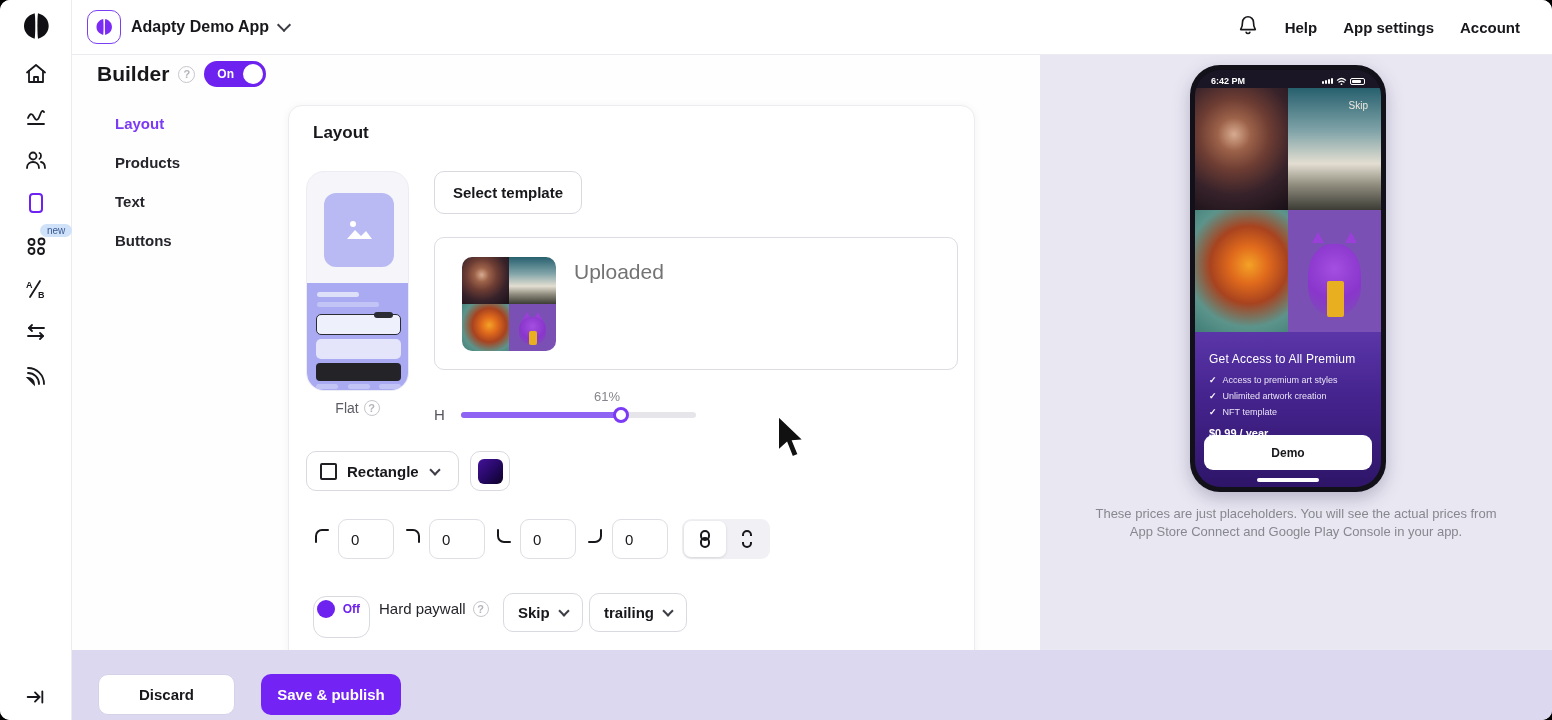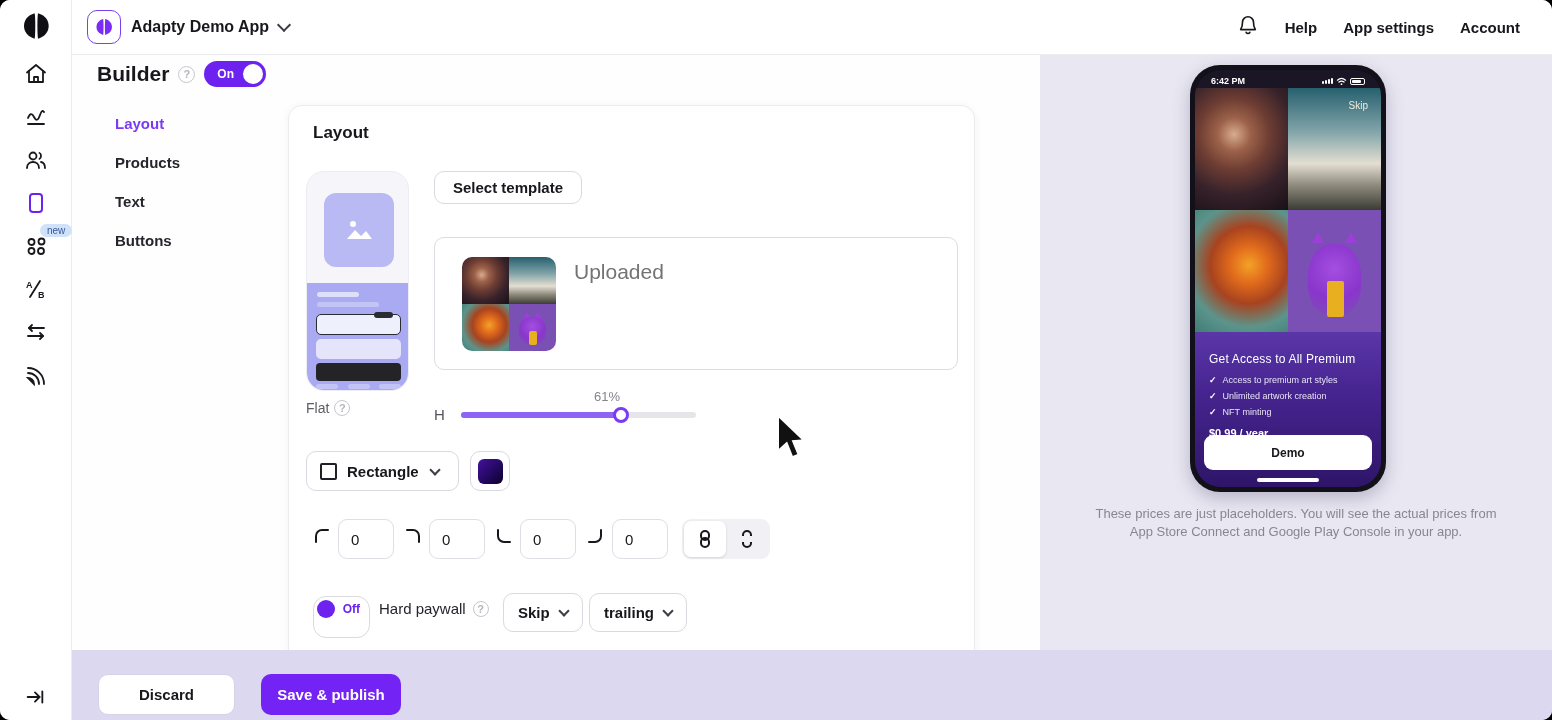--- a/index.html
+++ b/index.html
@@ -44,23 +44,23 @@
   .tpl-img { position:absolute; left:17px; top:21px; width:70px; height:74px; background:#b9baf3; border-radius:12px; display:flex; align-items:center; justify-content:center; }
   .tpl-lower { position:absolute; left:0; top:111px; width:103px; height:109px; background:#a9aaf2; border-radius:0 0 18px 18px; }
   .tpl-line1 { position:absolute; left:10px; top:9px; width:42px; height:5px; background:#dedff9; border-radius:3px; }
   .tpl-line2 { position:absolute; left:10px; top:19px; width:62px; height:5px; background:#c3c4f6; border-radius:3px; }
   .tpl-input { position:absolute; left:9px; top:31px; width:85px; height:21px; background:#eef0fc; border:1.5px solid #2b2b33; border-radius:5px; }
   .tpl-tab { position:absolute; right:7px; top:-3px; width:19px; height:6px; background:#2b2b33; border-radius:3px; }
   .tpl-box { position:absolute; left:9px; top:56px; width:85px; height:20px; background:#e4e5fb; border-radius:5px; }
   .tpl-dark { position:absolute; left:9px; top:80px; width:85px; height:18px; background:#232328; border-radius:4px; }
   .tpl-pills { position:absolute; left:9px; top:101px; width:85px; display:flex; justify-content:space-between; }
   .tpl-pills span { width:22px; height:5px; background:#c3c4f6; border-radius:3px; display:block; }
-  .tpl-label { position:absolute; left:17px; top:294px; width:103px; text-align:center; font-size:14px; color:#5c5c64; display:flex; align-items:center; gap:5px; }
-  
-  .btn-select { position:absolute; left:145px; top:65px; width:148px; height:33px; background:#fff; border:1px solid #d9d9e0; border-radius:10px; font-size:15px; font-weight:600; color:#17171c; display:flex; align-items:center; justify-content:center; cursor:pointer; }
+  .tpl-label { position:absolute; left:17px; top:294px; width:103px; text-align:center; font-size:14px; color:#5c5c64; display:flex; align-items:center; justify-content:center; gap:5px; }
+  
+  .btn-select { position:absolute; left:145px; top:65px; width:148px; height:43px; background:#fff; border:1px solid #d9d9e0; border-radius:10px; font-size:15px; font-weight:600; color:#17171c; display:flex; align-items:center; justify-content:center; cursor:pointer; }
   .uploaded-box { position:absolute; left:145px; top:131px; width:524px; height:133px; border:1px solid #dcdce2; border-radius:10px; background:#fff; }
   .up-thumb { position:absolute; left:27px; top:19px; width:94px; height:94px; border-radius:10px; overflow:hidden; display:grid; grid-template-columns:1fr 1fr; grid-template-rows:1fr 1fr; cursor:pointer; }
   .up-label { position:absolute; left:139px; top:22px; font-size:21px; color:#737373; }
   
   .art-woman { background:radial-gradient(circle at 42% 38%, #d8ab90 0%, #9c6249 18%, #6e3d33 38%, #37222a 65%, #191017 100%); }
   .art-tree  { background:linear-gradient(180deg, #27606e 0%, #7fa3a8 35%, #e3ded1 62%, #8d8a7c 80%, #3c3c35 100%); }
   .art-dragon{ background:radial-gradient(circle at 58% 45%, #f4a226 0%, #e06a1c 22%, #a8431f 45%, #5c948b 72%, #3f7d76 100%); }
   .art-cat   { background:#7b50b4; position:relative; overflow:hidden; }
   .art-cat .cat-body { position:absolute; left:22%; top:28%; width:56%; height:58%; background:radial-gradient(circle at 50% 35%, #a44fe0 0%, #8a35cc 55%, #7b50b4 100%); border-radius:45% 45% 40% 40%; }
   .art-cat .cat-gold { position:absolute; left:42%; top:58%; width:18%; height:30%; background:#e8b020; border-radius:2px; }
@@ -399,21 +399,21 @@
             <div class="pw-feat">
                 <span class="pw-check">✓</span>
                 <span>Access to premium art styles</span>
               </div>
             <div class="pw-feat">
                 <span class="pw-check">✓</span>
                 <span>Unlimited artwork creation</span>
               </div>
             <div class="pw-feat">
                 <span class="pw-check">✓</span>
-                <span>NFT minting</span>
+                <span>NFT template</span>
               </div>
           </div>
           <div class="pw-price">$0.99 / year</div>
           <div class="pw-note">One-time opportunity</div>
           <div class="pw-cta">Demo</div>
         </div>
         <div class="home-bar"></div>
       </div>
     </div>
     <div class="caption">These prices are just placeholders. You will see the actual prices from App Store Connect and Google Play Console in your app.</div>

